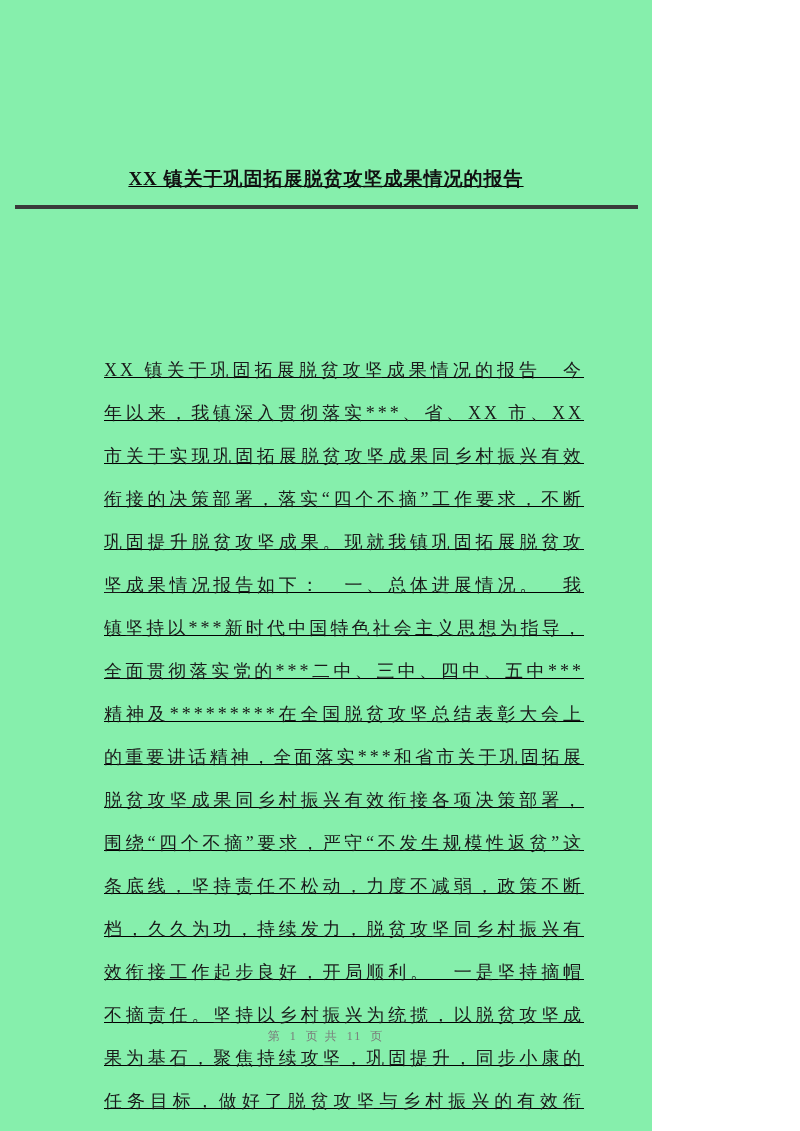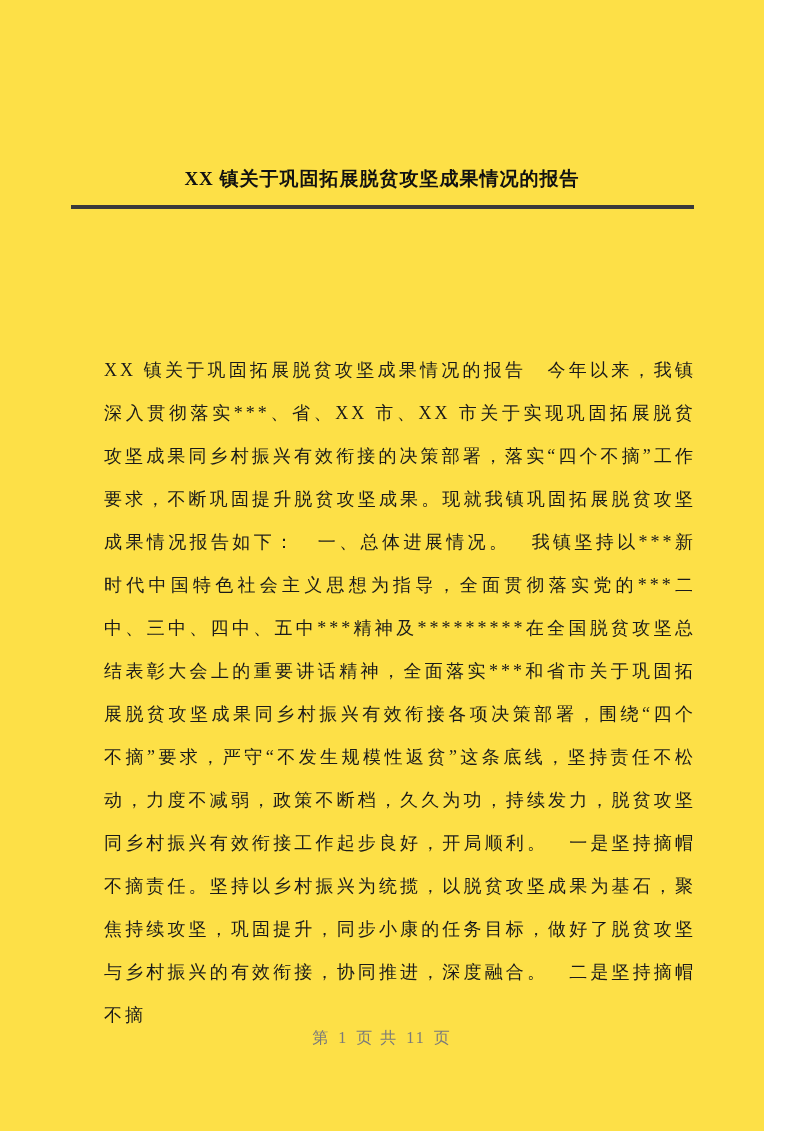--- a/index.html
+++ b/index.html
@@ -3,24 +3,25 @@
   <meta charset="utf-8">
   <style>
     * { margin: 0; padding: 0; box-sizing: border-box; }
     html, body {
       width: 800px;
       background: #ffffff;
       font-family: "Liberation Serif", "DejaVu Serif", serif;
     }
     .page {
       position: relative;
-      width: 764px;
+      width: 652px;
       height: 1131px;
-      background: #fde047;
+      background: #86efac;
       overflow: hidden;
+      text-decoration: underline;
     }
     .doc-title {
       margin-top: 166px;
       text-align: center;
       font-size: 19px;
       font-weight: bold;
       letter-spacing: 1px;
       color: #111111;
       line-height: 26px;
     }
@@ -38,21 +39,21 @@
       color: #1a1a1a;
       text-align: justify;
       word-break: break-all;
     }
     .page-footer {
       position: absolute;
       top: 1028px;
       left: 0;
       width: 100%;
       text-align: center;
-      font-size: 16px;
+      font-size: 12px;
       color: #7a7a7a;
       letter-spacing: 2px;
     }
     .page-footer span { margin: 0 4px; }
   </style>
 </head>
 <body>
 
 <div class="page">
 

